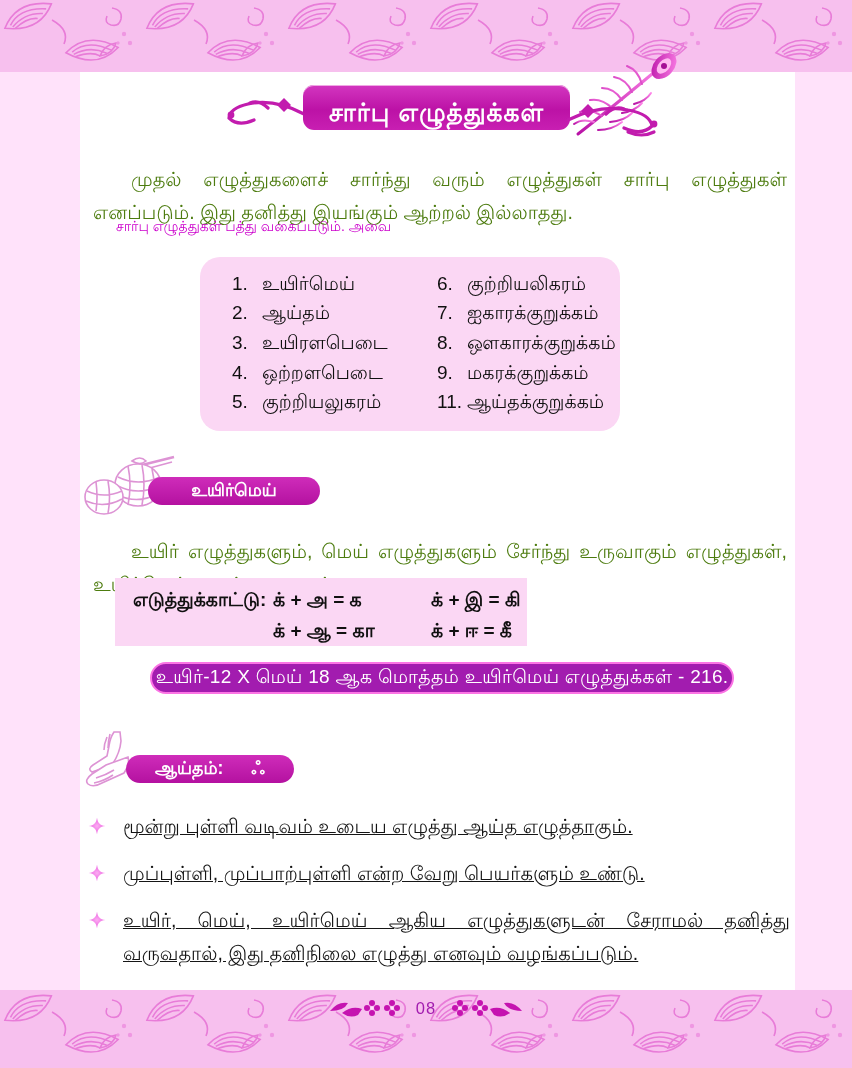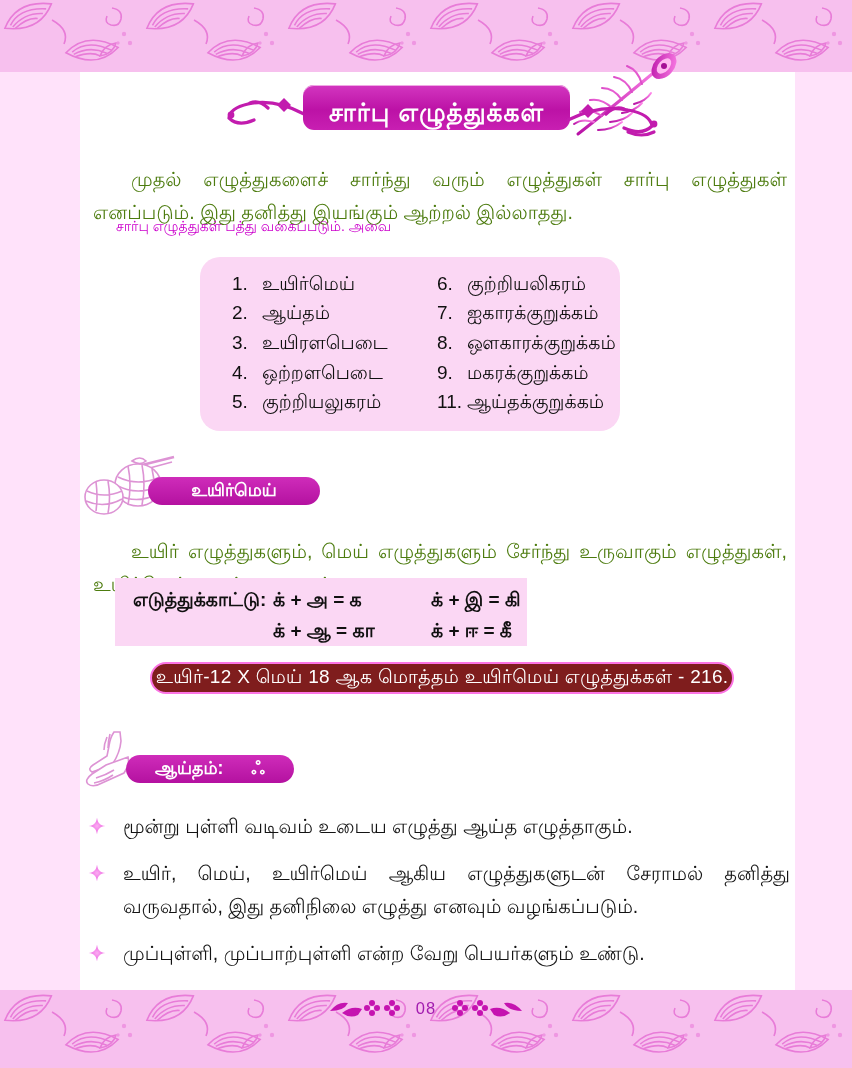--- a/index.html
+++ b/index.html
@@ -62,27 +62,27 @@
   .example-box{
     position:absolute;left:115px;top:578px;width:412px;height:68px;
     background:#fbd7f4;box-sizing:border-box;padding:10px 17px 0 18px;
     display:grid;grid-template-columns:140px 158px 1fr;row-gap:3px;
     font-size:19px;font-weight:700;color:#101010;line-height:24px;
   }
   .example-box .cell{white-space:nowrap;}
   
   .highlight-banner{
     position:absolute;left:150px;top:662px;width:584px;height:32px;
-    background:#7f1d1d;border:2px solid #fb74e4;border-radius:17px;
+    background:#a21caf;border:2px solid #fb74e4;border-radius:17px;
     box-sizing:border-box;display:flex;align-items:center;justify-content:center;
   }
   .highlight-banner span{color:#ffffff;font-size:19px;letter-spacing:.3px;}
   
   .points{position:absolute;left:88px;top:810px;width:702px;}
-  .point{display:flex;gap:17px;margin-bottom:14px;}
+  .point{display:flex;gap:17px;margin-bottom:14px;text-decoration:underline;}
   .point .star{flex:0 0 18px;padding-top:7px;}
   .point .txt{font-size:19.5px;line-height:33px;text-align:justify;color:#141414;}
   
   .footer{
     position:absolute;left:0;top:995px;width:852px;height:26px;
     display:flex;align-items:center;justify-content:center;gap:12px;
   }
   .footer .pageno{font-size:16.5px;color:#a21caf;letter-spacing:1px;}
 </style>
 </head>
@@ -300,27 +300,27 @@
     <div class="point">
       <span class="star"><svg width="18" height="18" viewBox="0 0 24 24">
             <path d="M12 1 C13 8 16 11 23 12 C16 13 13 16 12 23 C11 16 8 13 1 12 C8 11 11 8 12 1 Z" fill="url(#sg)"></path>
           </svg></span>
       <span class="txt">மூன்று புள்ளி வடிவம் உடைய எழுத்து ஆய்த எழுத்தாகும்.</span>
     </div>
     <div class="point">
       <span class="star"><svg width="18" height="18" viewBox="0 0 24 24">
             <path d="M12 1 C13 8 16 11 23 12 C16 13 13 16 12 23 C11 16 8 13 1 12 C8 11 11 8 12 1 Z" fill="url(#sg)"></path>
           </svg></span>
-      <span class="txt">உயிர், மெய், உயிர்மெய் ஆகிய எழுத்துகளுடன் சேராமல் தனித்து வருவதால், இது தனிநிலை எழுத்து எனவும் வழங்கப்படும்.</span>
+      <span class="txt">முப்புள்ளி, முப்பாற்புள்ளி என்ற வேறு பெயர்களும் உண்டு.</span>
     </div>
     <div class="point">
       <span class="star"><svg width="18" height="18" viewBox="0 0 24 24">
             <path d="M12 1 C13 8 16 11 23 12 C16 13 13 16 12 23 C11 16 8 13 1 12 C8 11 11 8 12 1 Z" fill="url(#sg)"></path>
           </svg></span>
-      <span class="txt">முப்புள்ளி, முப்பாற்புள்ளி என்ற வேறு பெயர்களும் உண்டு.</span>
+      <span class="txt">உயிர், மெய், உயிர்மெய் ஆகிய எழுத்துகளுடன் சேராமல் தனித்து வருவதால், இது தனிநிலை எழுத்து எனவும் வழங்கப்படும்.</span>
     </div>
   </div>
 
   <div class="footer">
     <svg width="76" height="22" viewBox="0 0 76 22">
       <g fill="#c513b0">
         <path d="M2 14 q8 -10 18 -8 q-4 8 -18 8 Z"></path>
         <path d="M14 16 q10 -8 20 -4 l-4 6 q-8 4 -16 -2 Z"></path>
         <g transform="translate(44,11)">
             <circle cx="0" cy="-5" r="3"></circle>

